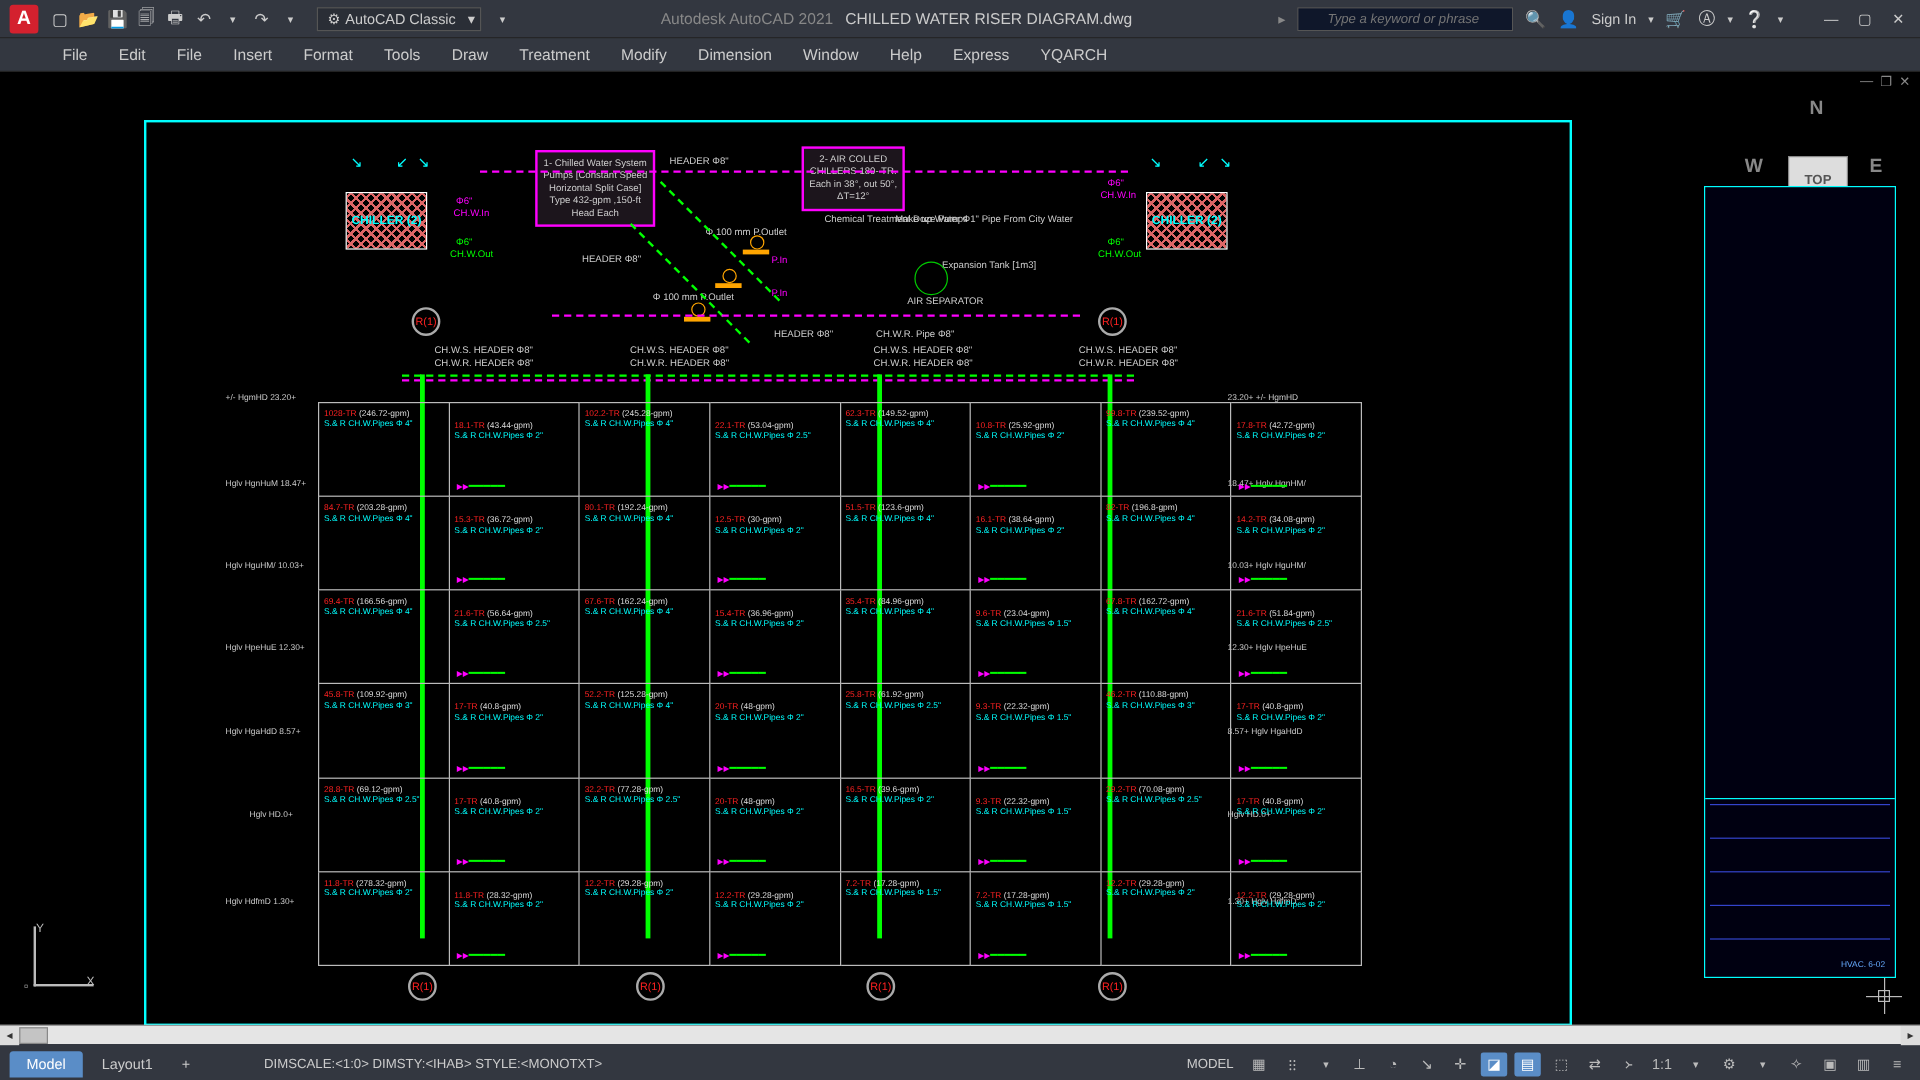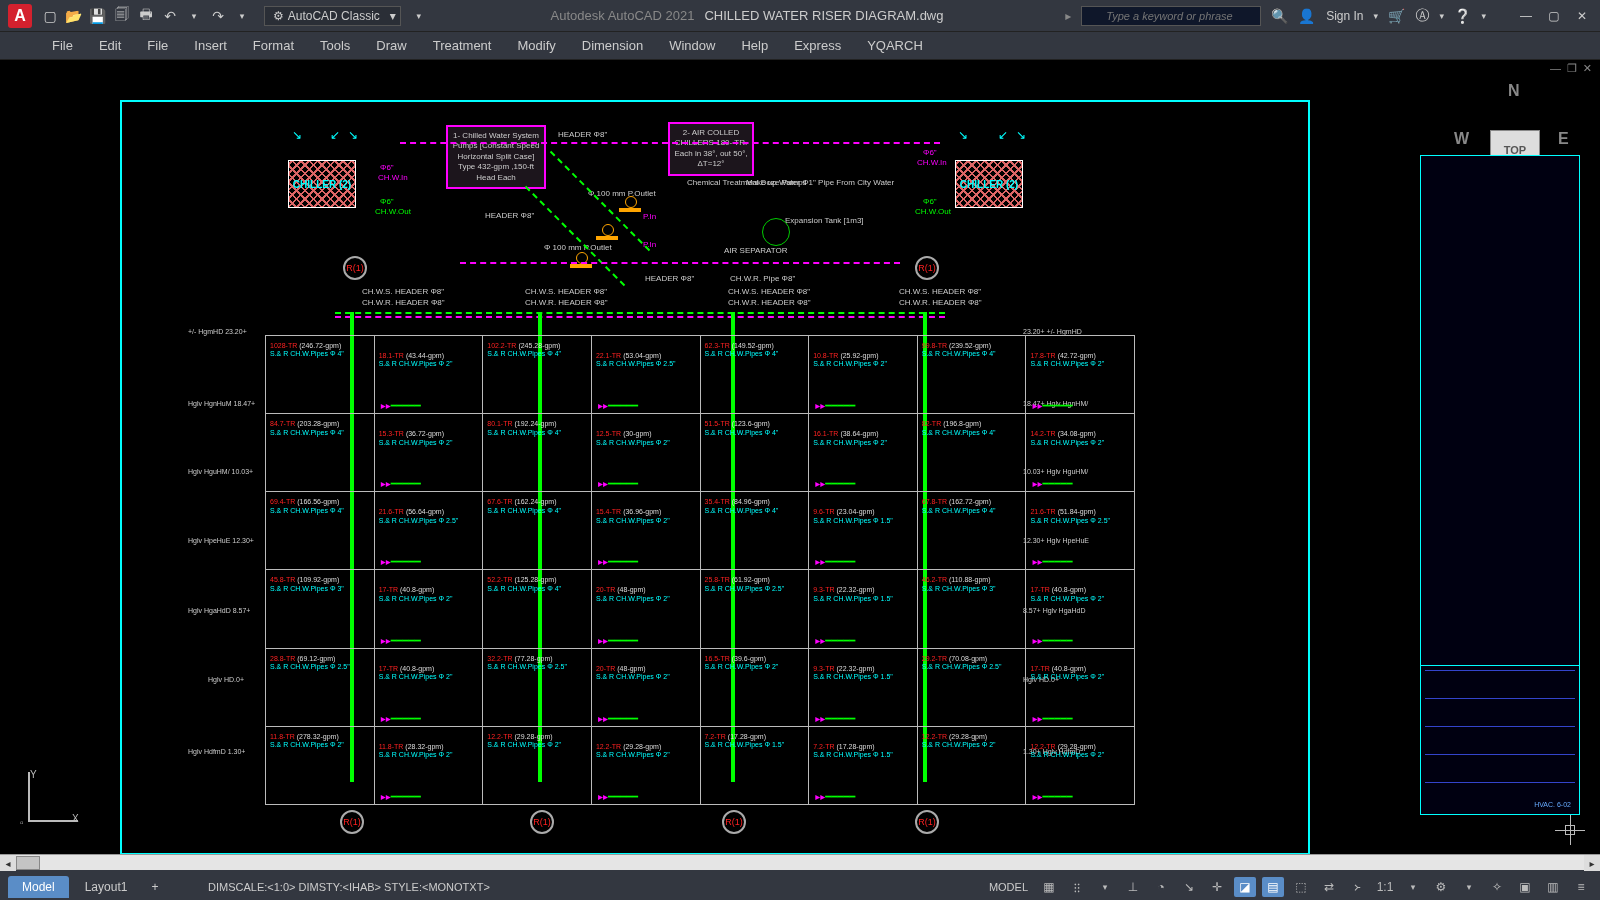--- a/index.html
+++ b/index.html
@@ -62,21 +62,21 @@
 .ucs-x{position:absolute;bottom:6px;left:62px}
 .ucs-line{position:absolute;background:#bbb}
 .scroll-h{position:absolute;bottom:30px;left:0;right:0;height:16px;background:#e5e5e5;border-top:1px solid #999}
 .scroll-thumb{position:absolute;top:1px;left:16px;width:24px;height:14px;background:#c4c4c4;border:1px solid #888}
 .scroll-arr{position:absolute;top:0;width:16px;height:16px;background:#ddd;display:flex;align-items:center;justify-content:center;color:#333;font-size:10px}
 .tabbar{position:absolute;bottom:0;left:0;width:200px;height:26px;background:#333740;display:flex;align-items:center;padding-left:8px;gap:2px;z-index:10}
 .tab{padding:4px 14px;font-size:12px;color:#ccc;cursor:pointer;border-radius:3px 3px 0 0}
 .tab.active{background:#5a8dc7;color:#fff}
 .tab.plus{padding:4px 8px}
 .statusbar{position:absolute;bottom:0;left:200px;right:0;height:26px;background:#333740;display:flex;align-items:center;justify-content:flex-end;gap:6px;padding:0 8px;color:#ccc;font-size:11px;z-index:5}
-.st-text{margin-right:auto;margin-left:0;color:#ccc}
+.st-text{margin-right:auto;margin-left:12px;color:#ccc}
 .st-btn{width:22px;height:20px;display:flex;align-items:center;justify-content:center;cursor:pointer;color:#bbb;font-size:12px}
 .st-btn.active{background:#5a8dc7;color:#fff;border-radius:2px}
 .pump-sym{position:absolute;width:24px;height:16px}
 .pump-sym::before{content:"";position:absolute;width:10px;height:10px;border:1px solid orange;border-radius:50%;top:0;left:6px}
 .pump-sym::after{content:"";position:absolute;width:22px;height:4px;background:orange;bottom:0;left:0}
 .arrow-cy{position:absolute;color:cyan;font-size:12px}
 .dash-diag{position:absolute;width:140px;height:0;border-top:2px dashed #0f0}
 .tank-circ{position:absolute;width:28px;height:28px;border:1px solid #0c0;border-radius:50%}
 .riser-circ{position:absolute;width:24px;height:24px;border:2px solid #aaa;border-radius:50%;display:flex;align-items:center;justify-content:center;color:#f22;font-size:9px}
 </style>
@@ -187,21 +187,21 @@
     <span class="lbl mag" style="top:160px;left:603px">P.In</span>
     <span class="lbl" style="top:98px;left:647px;text-align:center;width:60px">Chemical
 Treatment
 Doze Pumps</span>
     <span class="lbl" style="top:98px;left:706px;text-align:center;width:62px">Make up Water
 Φ1" Pipe
 From City Water</span>
     <span class="lbl" style="top:136px;left:745px;width:48px">Expansion
 Tank
 [1m3]</span>
-    <span class="lbl" style="top:166px;left:684px;width:48px;text-align:center">AIR
+    <span class="lbl" style="top:166px;left:716px;width:48px;text-align:center">AIR
 SEPARATOR</span>
     <span class="lbl" style="top:194px;left:690px">CH.W.R. Pipe Φ8"</span>
 
     <div class="pump-sym" style="top:116px;left:579px"></div>
     <div class="pump-sym" style="top:144px;left:556px"></div>
     <div class="pump-sym" style="top:172px;left:530px"></div>
     <div class="tank-circ" style="top:138px;left:722px"></div>
 
     <div class="dashed-mag" style="top:62px;left:360px;width:540px;height:0"></div>
     <div class="dash-diag" style="top:120px;left:490px;transform:rotate(45deg)"></div>

